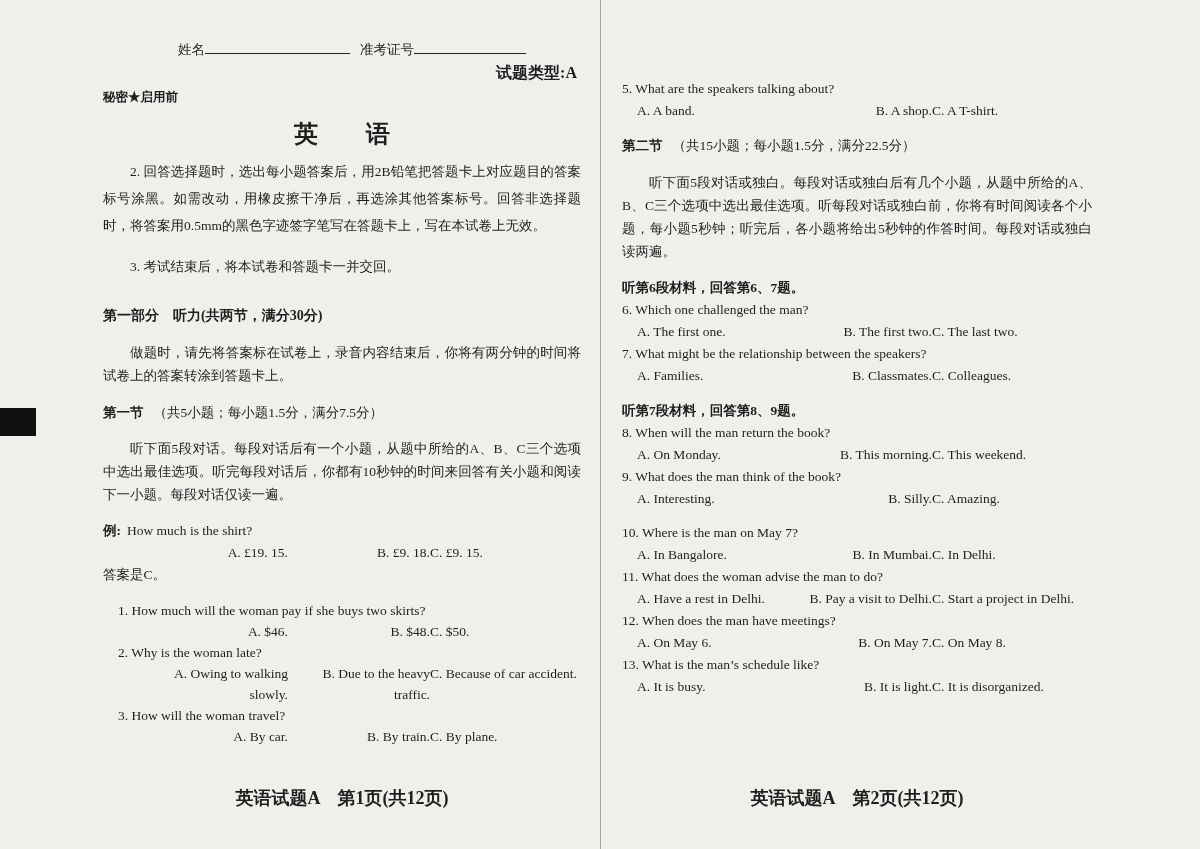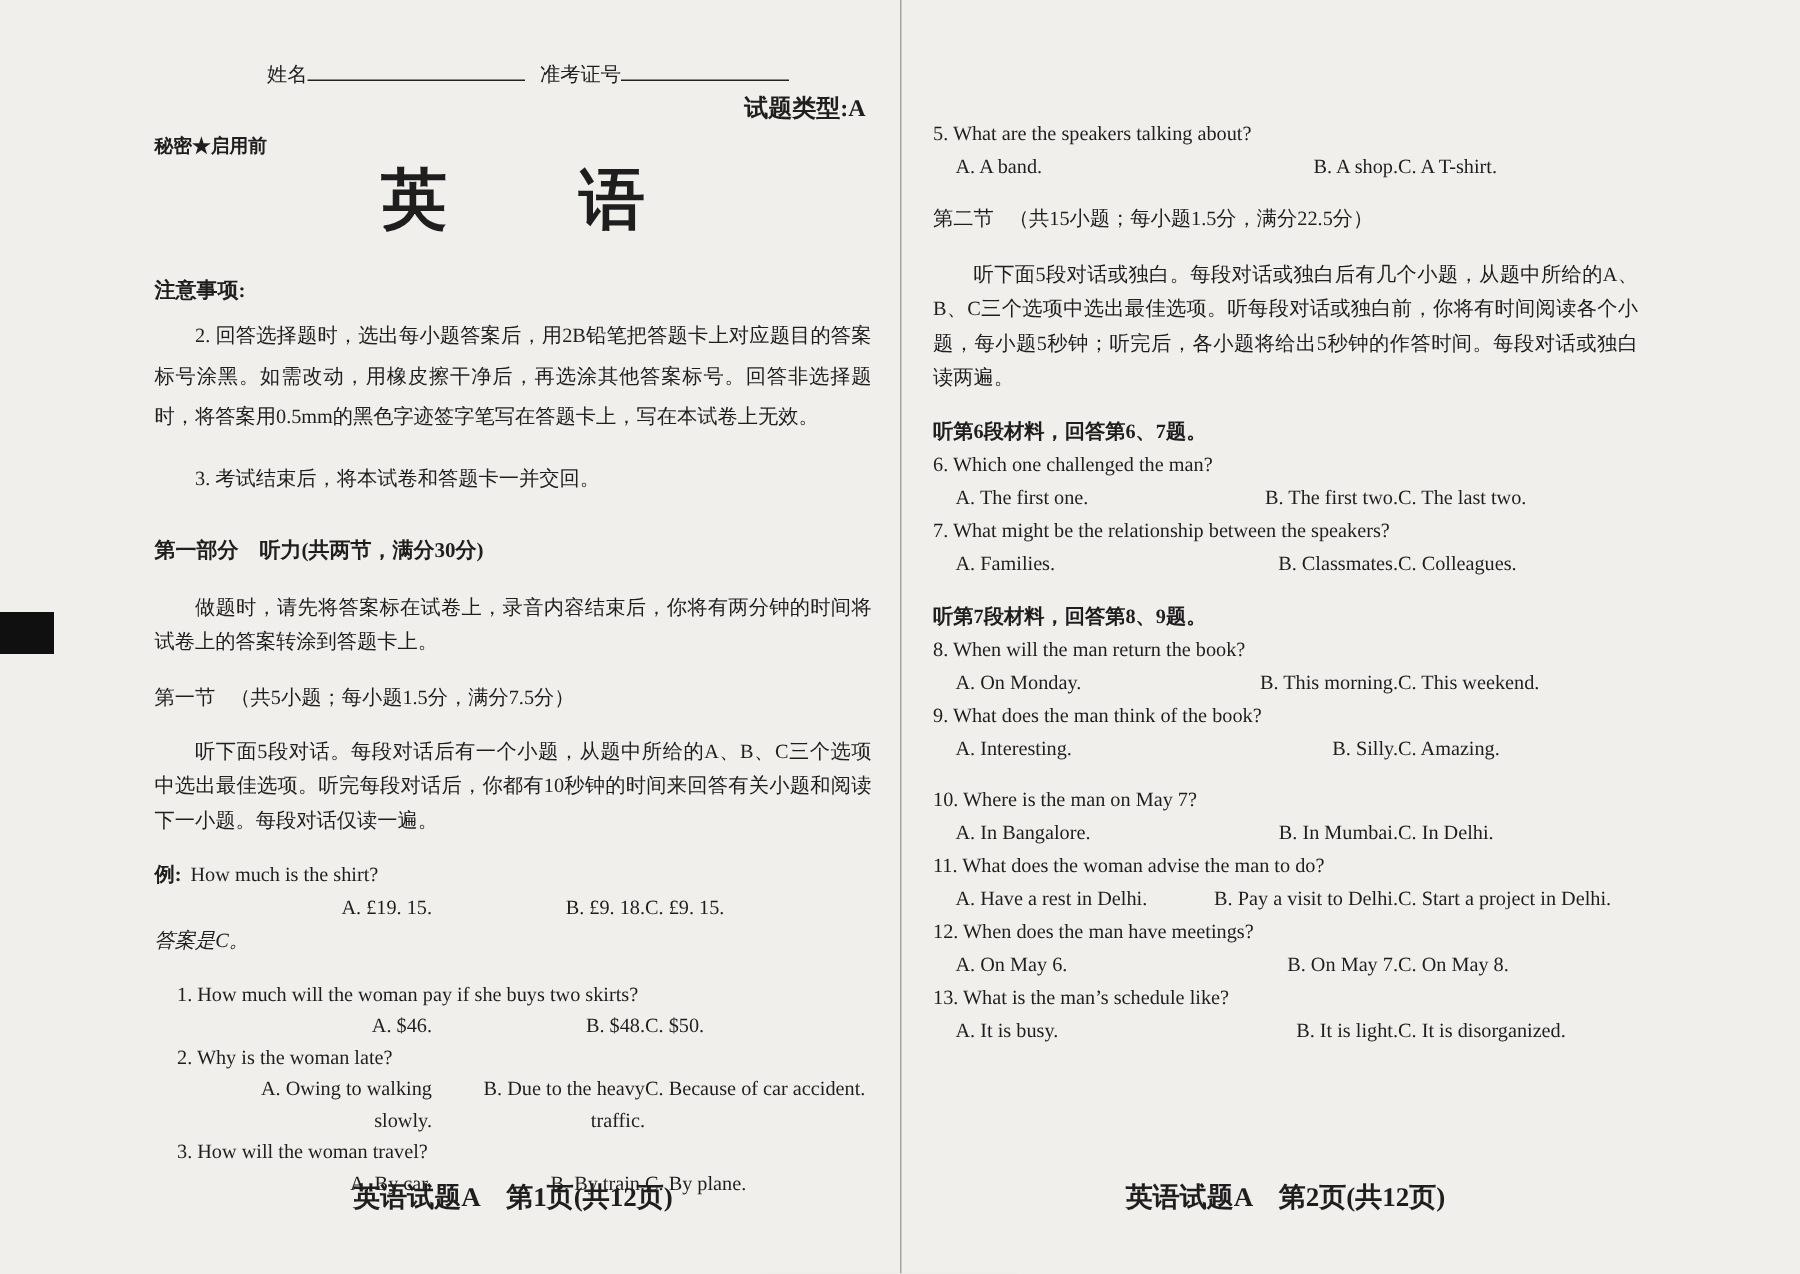--- a/index.html
+++ b/index.html
@@ -44,35 +44,35 @@
   .uline.w2 { width: 112px; }
   .name-row .lbl2 { margin-left: 10px; }
 
   .paper-type {
     position: absolute;
     right: 4px; top: 22px;
     font-weight: bold;
     font-size: 16px;
   }
   .secret { margin-top: 28px; font-weight: bold; font-size: 12.5px; }
-  .title  { margin-top: 4px; text-align: center; font-size: 44px; font-weight: bold; line-height: 44px; }
+  .title  { margin-top: 4px; text-align: center; font-size: 24px; font-weight: bold; line-height: 44px; }
 
   .notes-heading { margin-top: 26px; font-weight: bold; font-size: 14px; line-height: 26px; }
   .para { text-indent: 2em; text-align: justify; }
   .p27  { line-height: 27px; margin-top: 2px; }
   .p23  { line-height: 23px; }
 
   .part-heading { margin-top: 24px; font-weight: bold; font-size: 14px; line-height: 24px; }
   .sec-line { line-height: 23px; }
-  .lead { font-weight: normal; margin-right: 10px; }
+  .lead { font-weight: bold; margin-right: 10px; }
   .lead-tight { font-weight: bold; margin-right: 6px; }
 
   .example { margin-top: 2px; }
   .q-line { line-height: 22px; }
-  .answer-line { line-height: 22px; font-style: italic; }
+  .answer-line { line-height: 22px; }
 
   .questions-block { margin-top: 14px; }
   .col-left  .qa { line-height: 21px; }
   .col-right .qa { line-height: 22px; }
   .col-left  .q { margin-left: 15px; }
   .col-right .q { margin-left: 0; }
 
   .options { display: flex; }
   .col-left  .options { padding-left: 30px; }
   .col-right .options { padding-left: 15px; }
@@ -109,21 +109,20 @@
     <div class="paper-type">试题类型:A</div>
 
     <div class="name-row">
       <span>姓名</span><span class="uline w1"></span><span class="lbl2">准考证号</span><span class="uline w2"></span>
     </div>
 
     <div class="secret">秘密★启用前</div>
 
     <div class="title">英　　语</div>
 
-    <div class="notes-heading">注意事项:</div>
     <p class="para p27">2. 回答选择题时，选出每小题答案后，用2B铅笔把答题卡上对应题目的答案标号涂黑。如需改动，用橡皮擦干净后，再选涂其他答案标号。回答非选择题时，将答案用0.5mm的黑色字迹签字笔写在答题卡上，写在本试卷上无效。</p>
     <p class="para p27">3. 考试结束后，将本试卷和答题卡一并交回。</p>
 
     <div class="part-heading">第一部分　听力(共两节，满分30分)</div>
     <p class="para p23">做题时，请先将答案标在试卷上，录音内容结束后，你将有两分钟的时间将试卷上的答案转涂到答题卡上。</p>
 
     <div class="sec-line">
       <span class="lead">第一节</span><span>（共5小题；每小题1.5分，满分7.5分）</span>
     </div>
     <p class="para p23">听下面5段对话。每段对话后有一个小题，从题中所给的A、B、C三个选项中选出最佳选项。听完每段对话后，你都有10秒钟的时间来回答有关小题和阅读下一小题。每段对话仅读一遍。</p>

